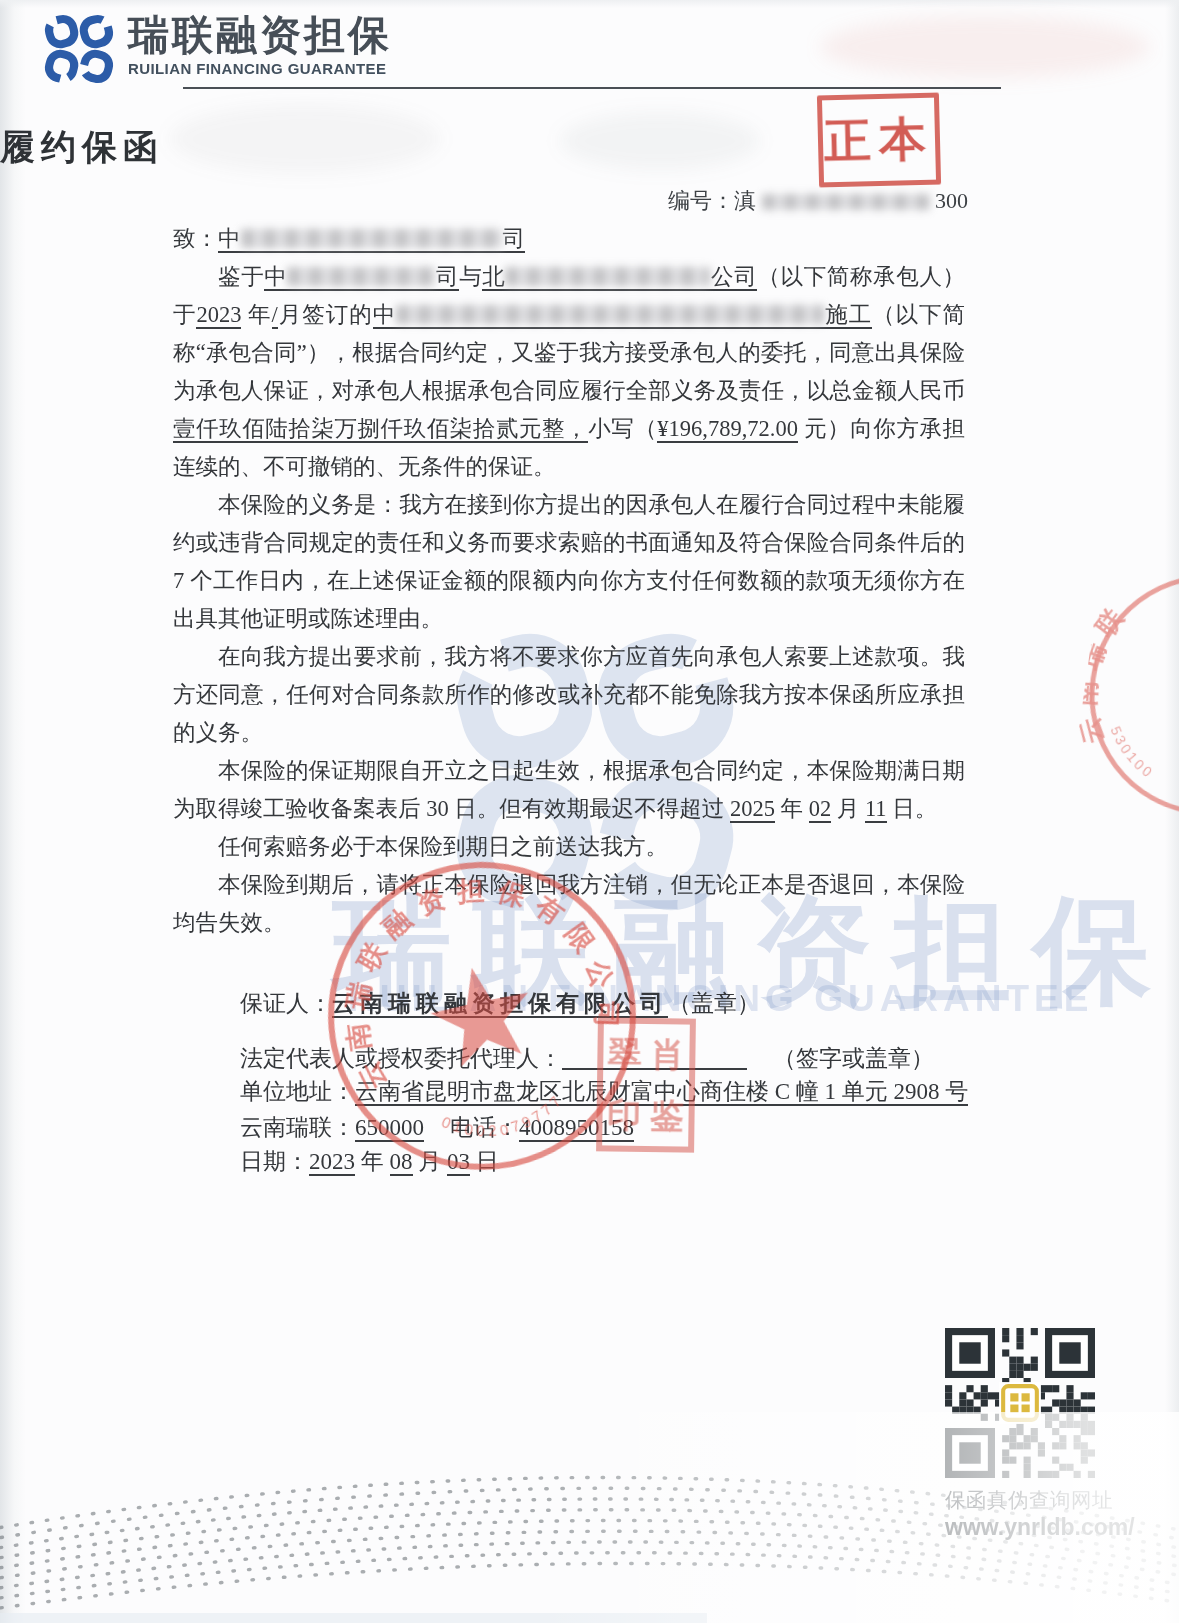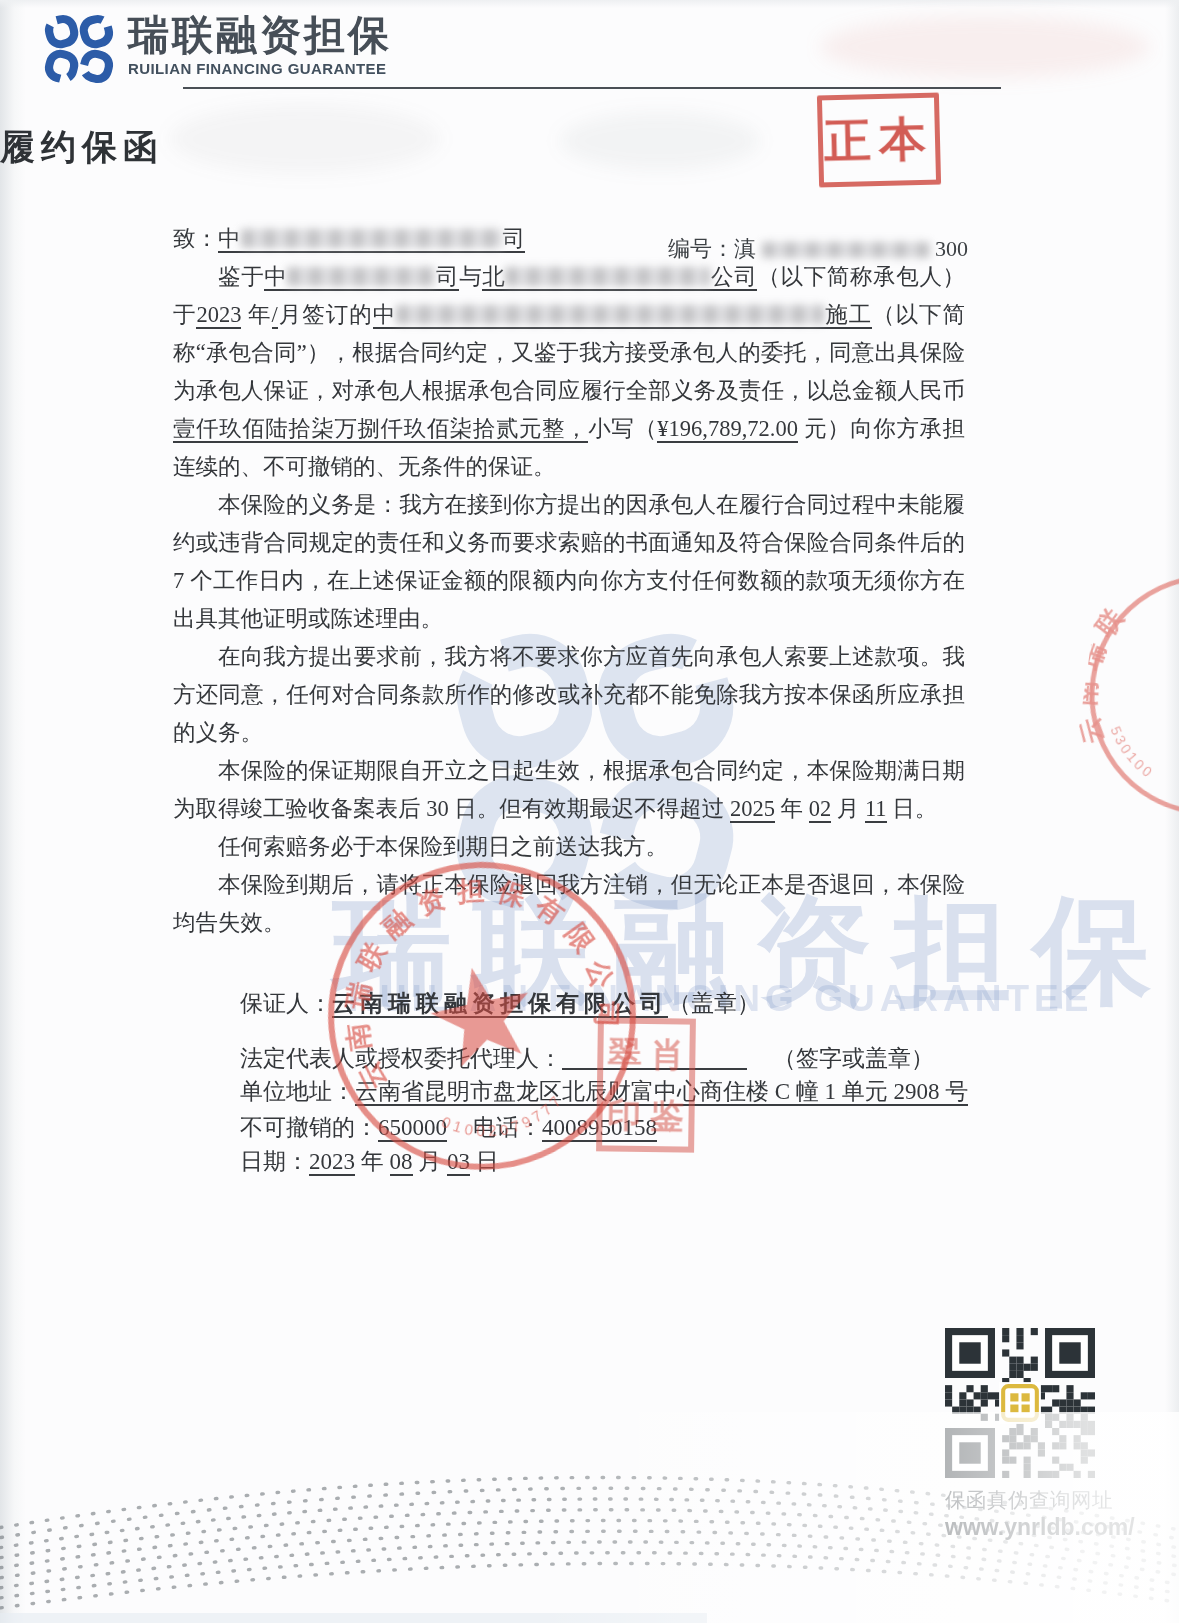--- a/index.html
+++ b/index.html
@@ -21,21 +21,21 @@
   .brand{margin-left:12px;}
   .brand-cn{font-family:"Liberation Sans","DejaVu Sans",sans-serif;font-weight:bold;
      font-size:41px;letter-spacing:3px;color:#464e57;line-height:46px;}
   .brand-en{font-family:"Liberation Sans","DejaVu Sans",sans-serif;font-weight:bold;
      font-size:15px;letter-spacing:.4px;color:#42505e;margin-top:2px;}
   .header-rule{position:absolute;left:183px;top:87px;width:818px;height:2px;background:#4a4f55;}
 
   
   .title{position:absolute;left:0;top:124px;width:1140px;text-align:left;
      font-size:35px;font-weight:600;letter-spacing:6px;color:#2e3236;}
-  .ref-line{position:absolute;left:668px;top:186px;font-size:22px;color:#3d4145;white-space:nowrap;margin-top:48px;}
+  .ref-line{position:absolute;left:668px;top:186px;font-size:22px;color:#3d4145;white-space:nowrap;}
   .stamp-original{position:absolute;left:818px;top:94px;width:112px;height:82px;
      border:5px solid rgba(201,57,48,.75);border-radius:2px;display:flex;align-items:center;justify-content:center;
      color:rgba(201,57,48,.82);font-size:47px;font-weight:700;letter-spacing:8px;
      transform:rotate(-1.4deg);filter:blur(.35px);}
 
   
   .doc-body{position:absolute;left:173px;top:220px;width:792px;font-size:22.5px;line-height:38px;
      text-align:justify;color:#34373b;}
   .doc-body p{margin:0;text-indent:2em;}
   .doc-body p.noindent{text-indent:0;}
@@ -157,21 +157,21 @@
     <div class="row g-row">
       <span>保证人：</span><span class="ul g-name">云南瑞联融资担保有限公司</span><span>（盖章）</span>
     </div>
     <div class="row rep-row">
       <span>法定代表人或授权委托代理人：</span><span class="ul blank"></span><span class="sp"></span><span>（签字或盖章）</span>
     </div>
     <div class="row addr-row">
       <span>单位地址：</span><span class="ul">云南省昆明市盘龙区北辰财富中心商住楼 C 幢 1 单元 2908 号</span>
     </div>
     <div class="row zip-row">
-      <span>不可撤销的：</span><span class="ul">650000</span><span class="sp"></span><span>电话：</span><span class="ul">4008950158</span>
+      <span>云南瑞联：</span><span class="ul">650000</span><span class="sp"></span><span>电话：</span><span class="ul">4008950158</span>
     </div>
     <div class="row date-row">
       <span>日期：</span><span class="ul">2023</span> <span>年</span> <span class="ul">08</span> <span>月</span> <span class="ul">03</span> <span>日</span>
     </div>
   </div>
 
   <svg class="seal-company" viewBox="0 0 330 330">
     <defs>
       <path id="arcT" d="M 57 204 A 115 115 0 1 1 273 204"></path>
       <path id="arcB" d="M 70 220 A 102 102 0 0 0 260 220"></path>

